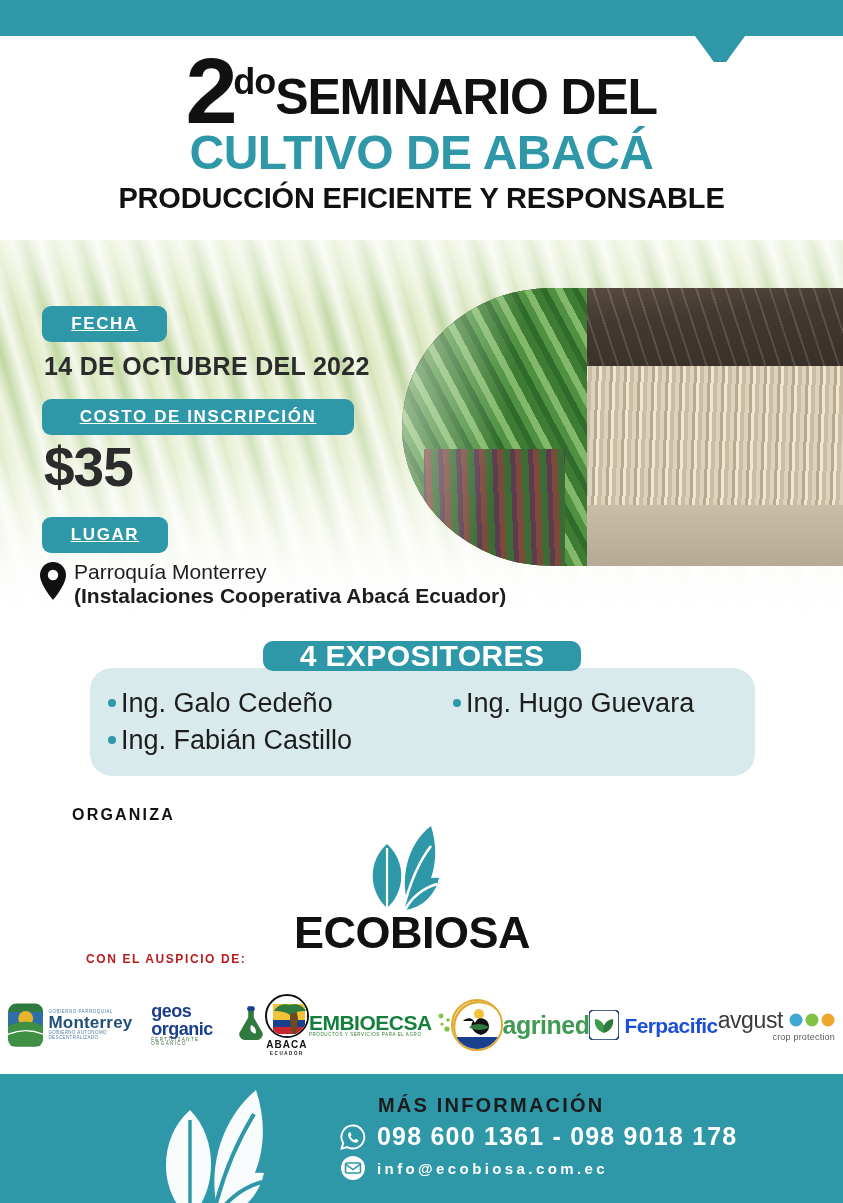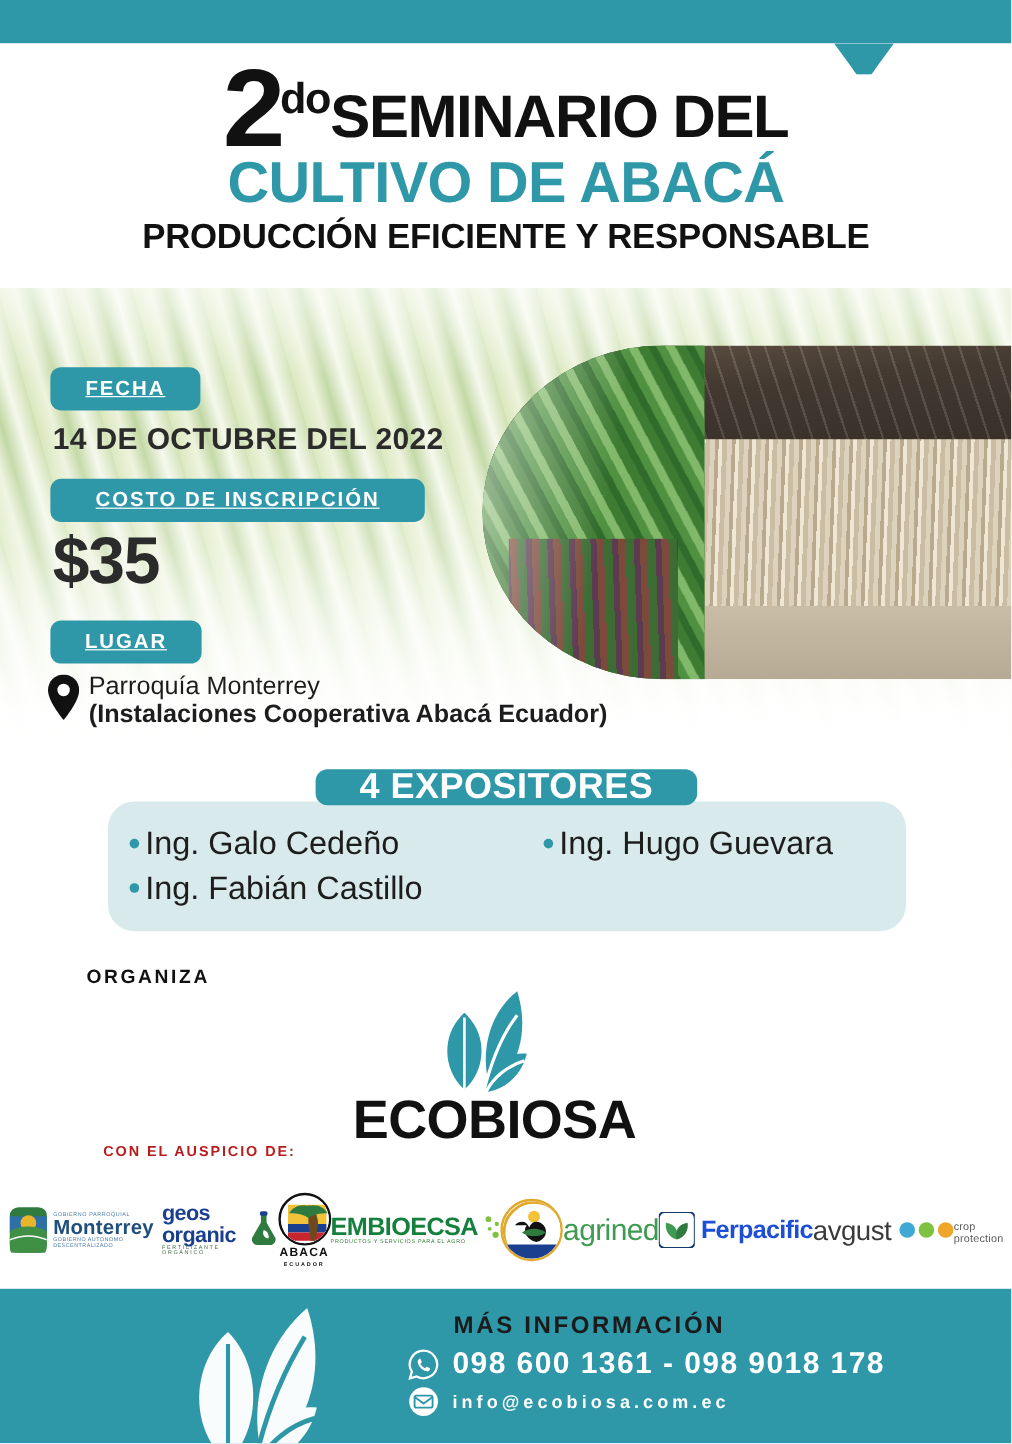--- a/index.html
+++ b/index.html
@@ -186,21 +186,21 @@
   .s-geos3{ font-size:4.5px; color:#3a6b3a; letter-spacing:1.4px; }
 
   .s-abaca-circle{ width:44px;height:44px;border-radius:50%;border:2.5px solid #111; overflow:hidden; position:relative; background:#fff;}
   .s-abaca-t1{ font-size:10px; font-weight:800; color:#111; letter-spacing:1px; text-align:center;}
   .s-abaca-t2{ font-size:4.5px; font-weight:700; color:#111; letter-spacing:1.6px; text-align:center;}
 
   .s-emb1{ font-size:21px; font-weight:700; color:#15803d; letter-spacing:-.5px; line-height:1;}
   .s-emb2{ font-size:4.5px; color:#2f7a2f; letter-spacing:.6px; }
 
   .s-ciasot-circle{ width:52px;height:52px;border-radius:50%;border:2px solid #e0a92b; background:#fff; position:relative; overflow:hidden;}
-  .s-agrined{ font-size:25px; font-weight:400; color:#3f9a52; letter-spacing:-.5px; }
+  .s-agrined{ font-size:25px; font-weight:700; color:#3f9a52; letter-spacing:-.5px; }
   .s-ferp{ font-size:21px; font-weight:800; color:#1d4ed8; letter-spacing:-.6px; }
   .s-avg1{ font-size:23px; font-weight:500; color:#3a3a3a; letter-spacing:-.4px; line-height:1;}
   .s-avg2{ font-size:9px; color:#5a5a5a; letter-spacing:.2px; }
 
   
   .footer { position:absolute; left:0; top:1074px; width:843px; height:129px; background:#2e97a8; overflow:hidden; }
   .footleaf { position:absolute; left:138px; top:6px; width:160px; height:140px; opacity:.97; }
   .f-title {
     position:absolute; left:378px; top:1094px; font-size:20px; font-weight:800;
     color:#1b1b1b; letter-spacing:2.2px;
@@ -368,21 +368,21 @@
 
     <div class="spon">
       <svg width="30" height="30" viewBox="0 0 30 30">
         <rect width="30" height="30" rx="5" fill="#fff" stroke="#123a6b" stroke-width="1.6"></rect>
         <path d="M15 23c-7-2-10-8-9-14 7 1 11 6 9 14z" fill="#3f9a52"></path>
         <path d="M15 23c7-2 10-8 9-14-7 1-11 6-9 14z" fill="#2f7a3e"></path>
       </svg>
       <div class="s-ferp spon-txt">Ferpacific</div>
     </div>
 
-    <div class="spon" style="flex-direction:row;align-items:flex-end;gap:0">
+    <div class="spon" style="flex-direction:column;align-items:flex-end;gap:0">
       <div style="display:flex;align-items:center;gap:6px">
         <div class="s-avg1">avgust</div>
         <svg width="46" height="14" viewBox="0 0 46 14">
           <circle cx="7" cy="7" r="6.5" fill="#3fa9d4"></circle>
           <circle cx="23" cy="7" r="6.5" fill="#7fc241"></circle>
           <circle cx="39" cy="7" r="6.5" fill="#f0a62a"></circle>
         </svg>
       </div>
       <div class="s-avg2" style="align-self:flex-end">crop protection</div>
     </div>

